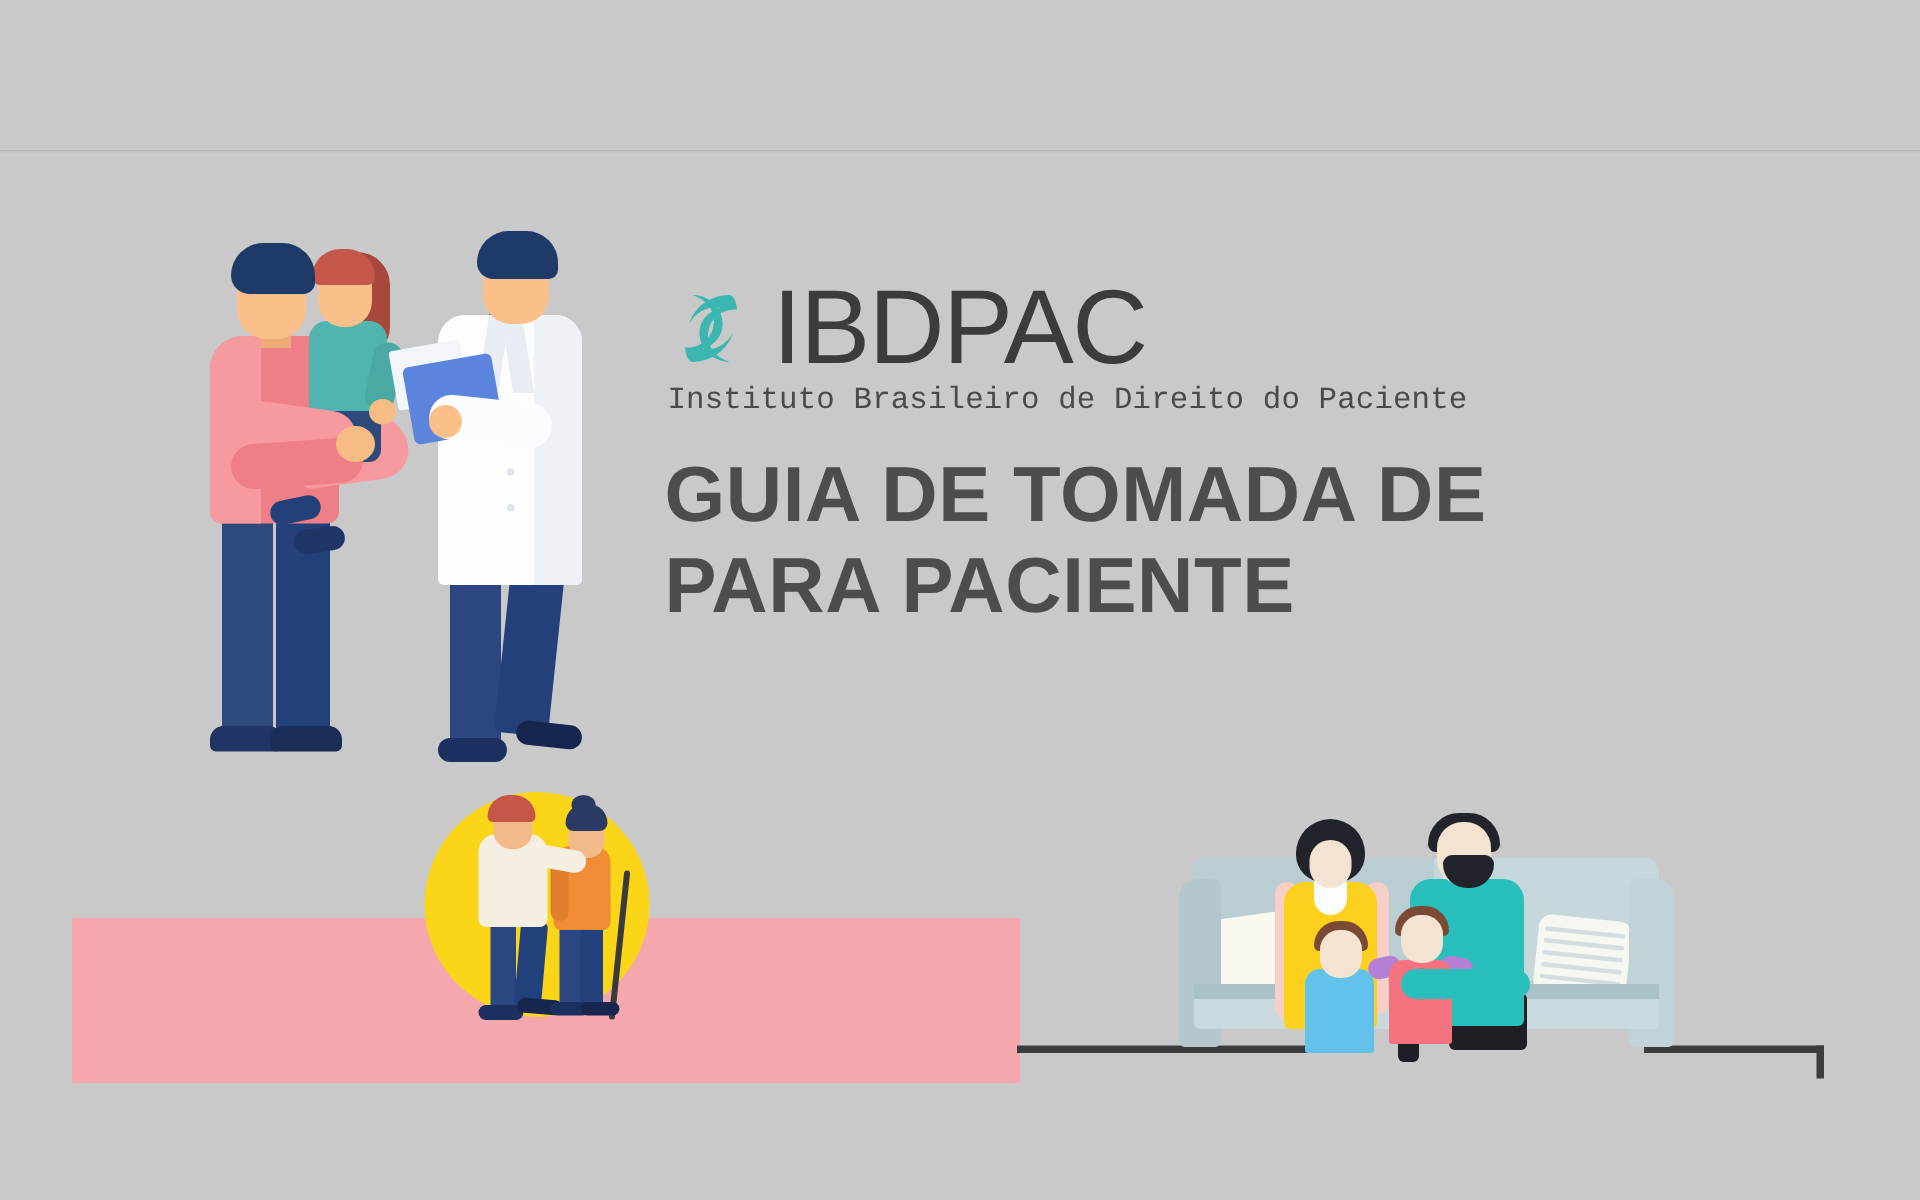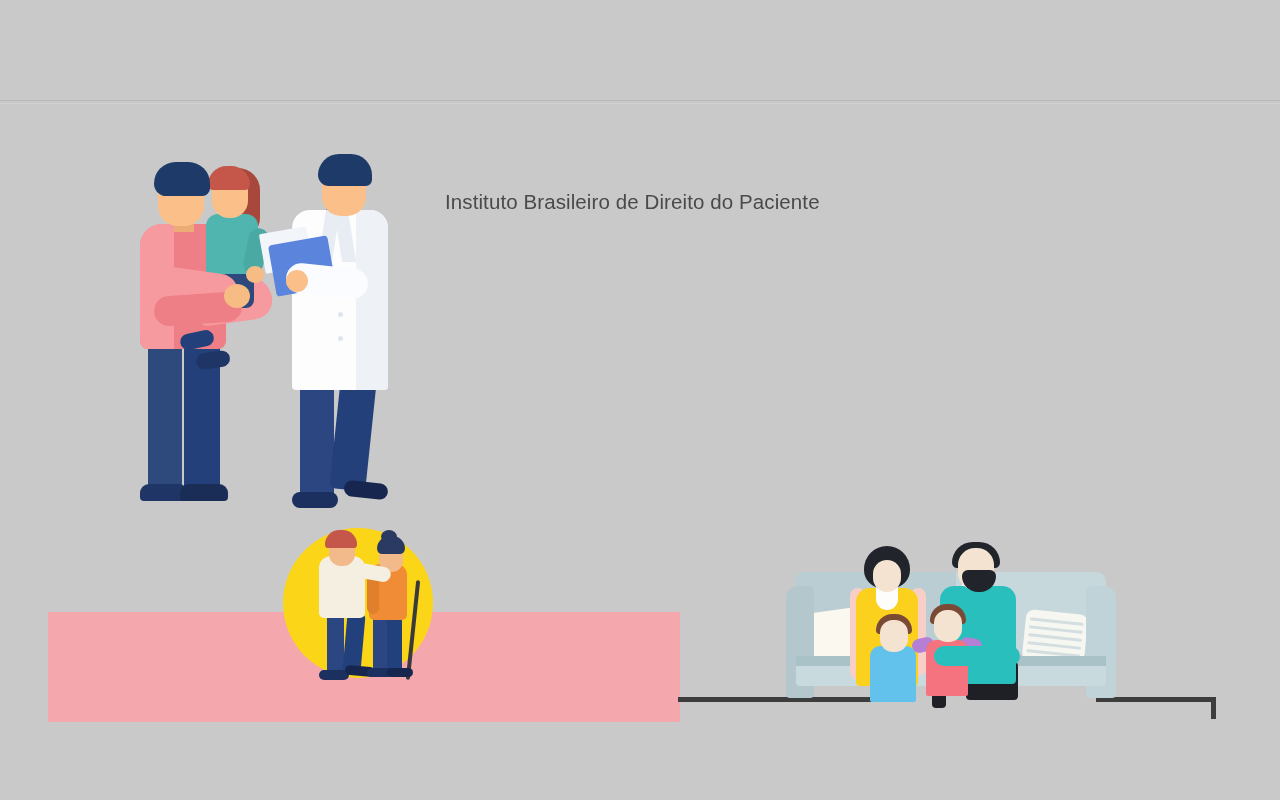--- a/index.html
+++ b/index.html
@@ -28,21 +28,21 @@
   
   .brand{position:absolute;left:443px;top:186px;width:760px;}
   .brand-row{display:flex;align-items:center;gap:10px;}
   .logo-mark{width:62px;height:62px;flex:0 0 62px;position:relative;}
   .brand-word{
     font-size:70px;line-height:0.94;font-weight:400;color:#3c3c3c;
     letter-spacing:-1px;font-family:"Liberation Sans", sans-serif;
   }
   .brand-sub{
     margin-left:2px;margin-top:4px;
-    font-size:20.5px;color:#4a4a4a;font-weight:400;letter-spacing:0.1px;
+    font-size:20.5px;color:#4a4a4a;font-weight:400;letter-spacing:0.1px;font-family:Liberation Mono, monospace;
   }
 
   
   .headline{
     position:absolute;left:443px;top:300px;width:800px;
     font-size:52px;line-height:1.18;font-weight:700;color:#4d4d4d;
     letter-spacing:0.4px;
   }
   .headline div{white-space:nowrap;}
 
@@ -274,19 +274,34 @@
     <div class="sh f-girl-hair"></div>
     <div class="sh f-girl-head"></div>
 
     <div class="sh f-dad-arm"></div>
     <div class="sh f-boy-body"></div>
     <div class="sh f-boy-hair"></div>
     <div class="sh f-boy-head"></div>
   </div>
 
   <div class="brand">
+    <div class="brand-row">
+      <div class="logo-mark">
+        <svg viewBox="0 0 64 64" width="62" height="62" aria-hidden="true">
+          <path d="M45 9 C31 9 20 18 17 29 C21 21 30 16 38 18 C30 20 24 27 24 35
+                   C24 46 33 55 45 55 C35 52 30 45 30 37 C30 26 39 18 50 19
+                   C49 13 48 10 45 9 Z" fill="#3cb6b0"></path>
+          <path d="M19 55 C33 55 44 46 47 35 C43 43 34 48 26 46 C34 44 40 37 40 29
+                   C40 18 31 9 19 9 C29 12 34 19 34 27 C34 38 25 46 14 45
+                   C15 51 16 54 19 55 Z" fill="#3cb6b0"></path>
+        </svg>
+      </div>
+      <div class="brand-word">IBDPAC</div>
+    </div>
     <div class="brand-sub">Instituto Brasileiro de Direito do Paciente</div>
   </div>
 
   <div class="headline">
+    <div>GUIA DE TOMADA DE</div>
+    <div>PARA PACIENTE</div>
   </div>
 
 </div>
 
 </body></html>

